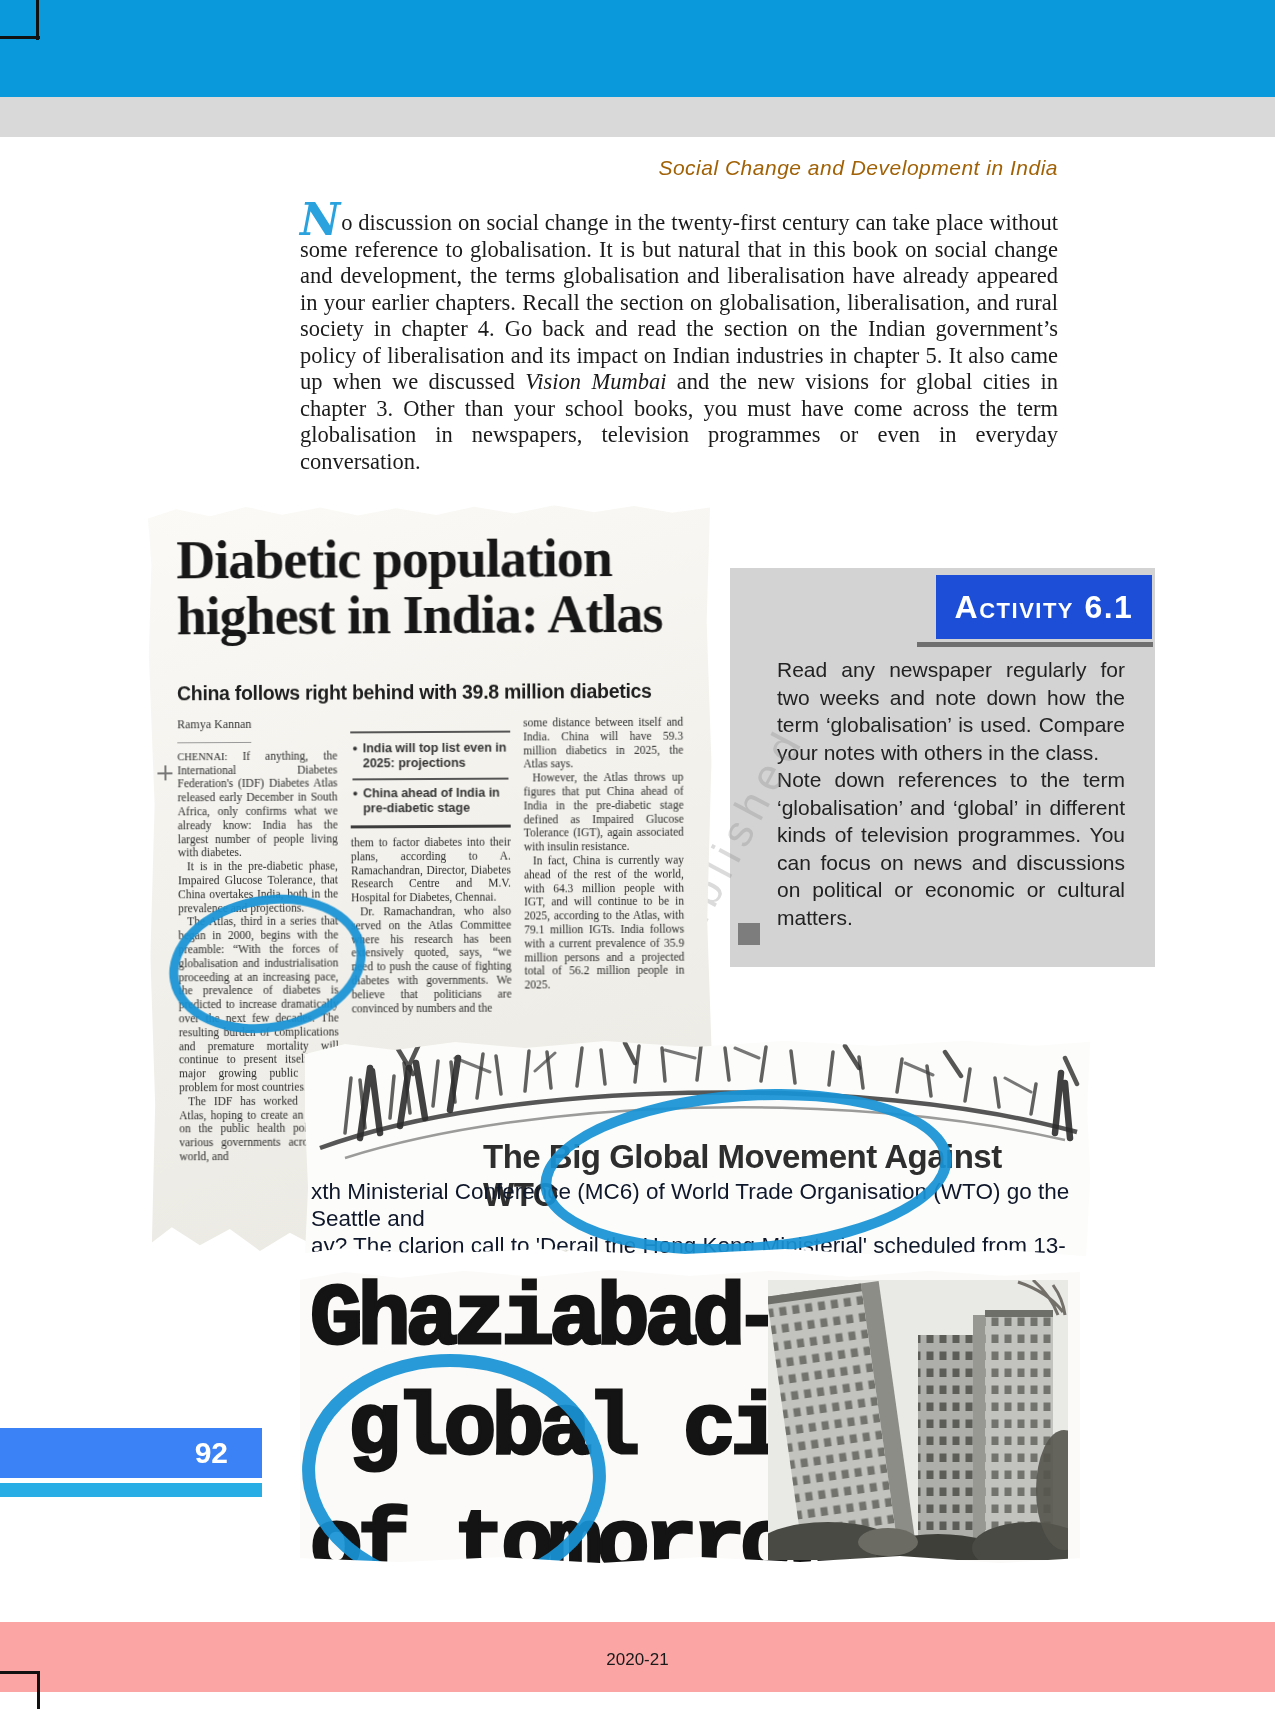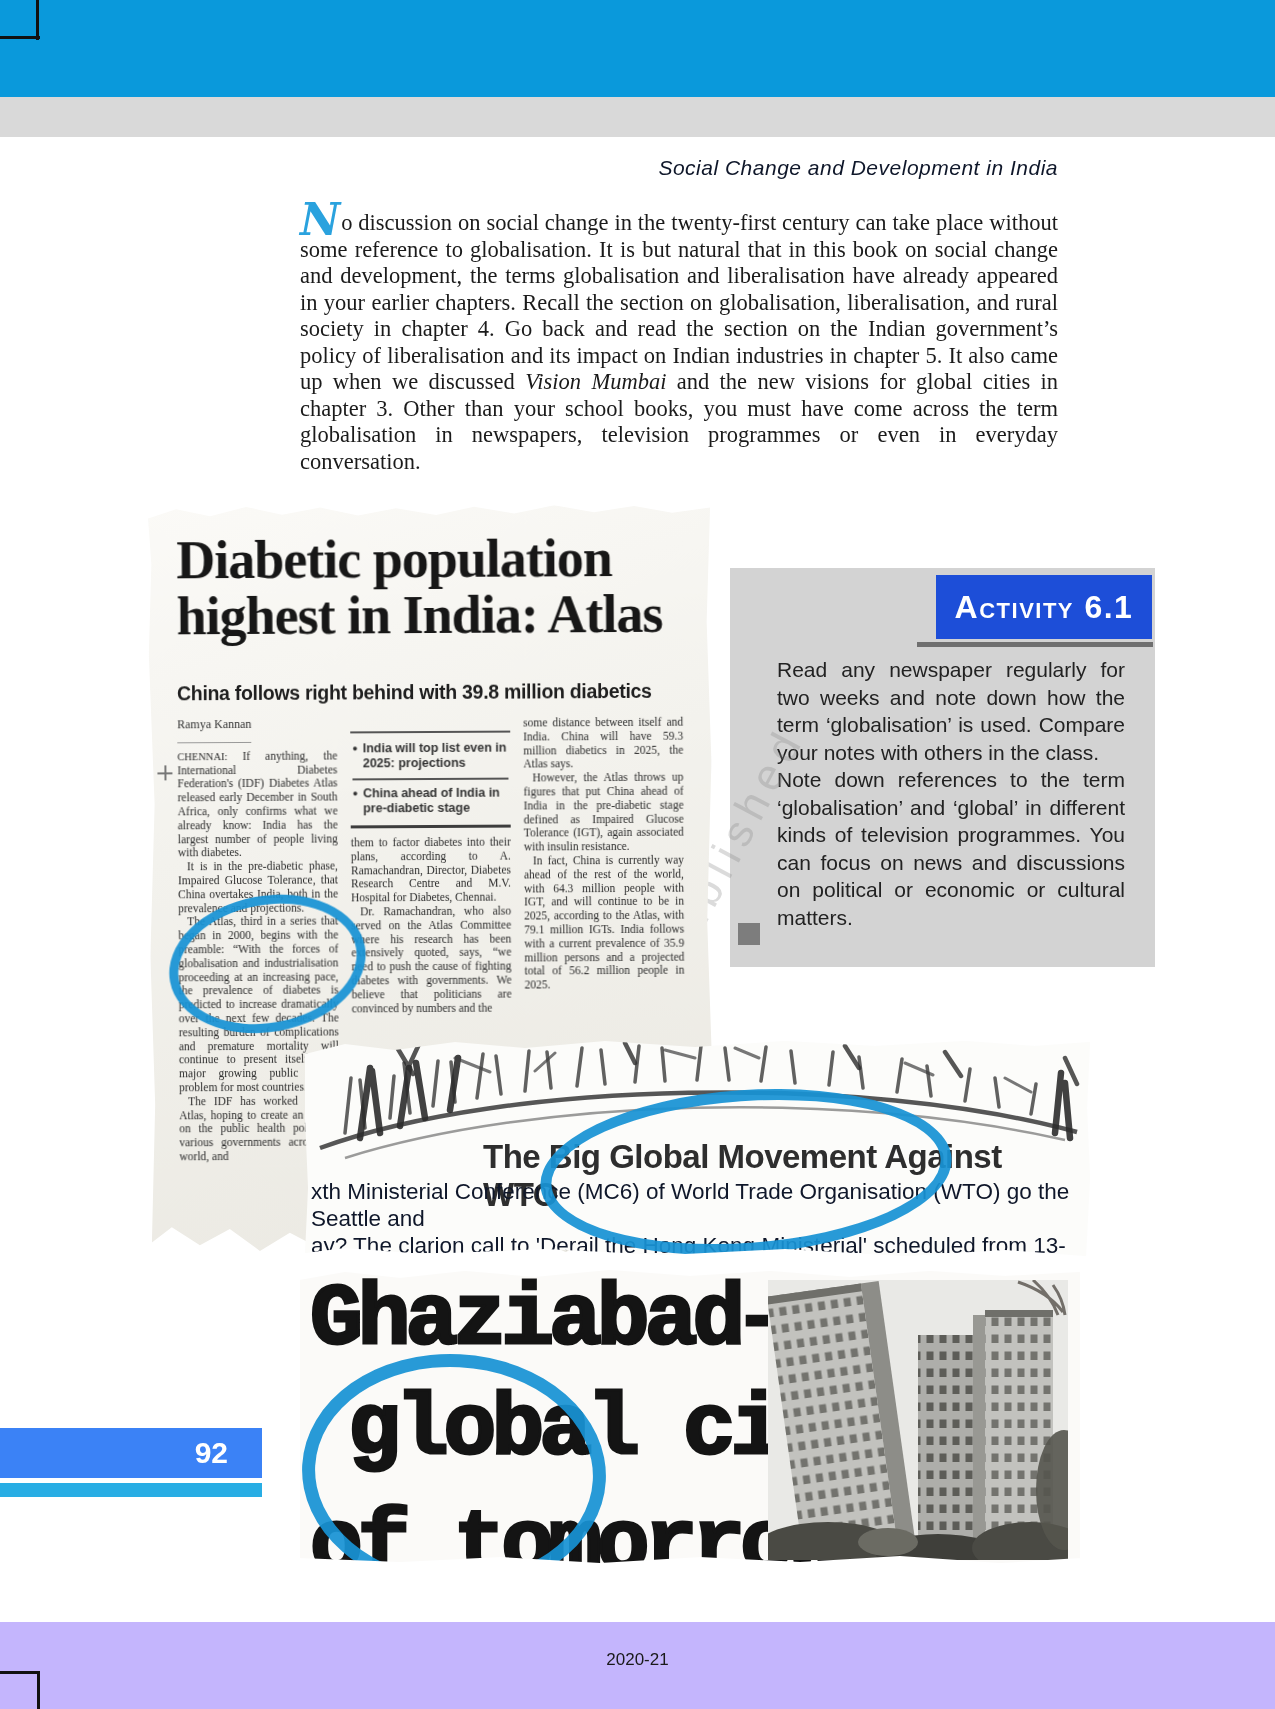--- a/index.html
+++ b/index.html
@@ -6,21 +6,21 @@
   #page{position:relative;width:1275px;height:1709px;background:#ffffff;overflow:hidden;
         font-family:"Liberation Serif", serif;}
 
   
   .top-blue{position:absolute;left:0;top:0;width:1275px;height:97px;background:#0a99db;}
   .top-gray{position:absolute;left:0;top:97px;width:1275px;height:40px;background:#d9d9d9;}
   .cropmark{position:absolute;background:#111;}
 
   
   .running-head{position:absolute;left:300px;top:156px;width:758px;text-align:right;
-    font-family:"Liberation Sans", sans-serif;font-style:italic;font-size:21px;color:#0f172a;letter-spacing:.5px;}
+    font-family:"Liberation Sans", sans-serif;font-style:italic;font-size:21px;color:#a16207;letter-spacing:.5px;}
 
   
   .intro{position:absolute;left:300px;top:210px;width:758px;font-size:22.5px;line-height:26.5px;
     text-align:justify;color:#1b1b1b;}
   .dropcap{font-family:"DejaVu Serif", serif;font-style:italic;font-weight:bold;font-size:44px;
     color:#2aa2de;line-height:0;position:relative;top:5px;margin-right:1px;}
   .ital{font-style:italic;}
 
   
   .activity{position:absolute;left:730px;top:568px;width:425px;height:399px;background:#d3d3d3;z-index:1;}
@@ -90,21 +90,21 @@
   .gz-photo{position:absolute;left:468px;top:12px;width:300px;height:280px;}
   .gz-circle{left:2px;top:86px;width:278px;height:212px;border-width:13px;transform:rotate(3deg);}
 
   
   .tab-gray{position:absolute;left:0;top:1428px;width:262px;height:50px;background:#3b82f6;z-index:6;
     color:#ffffff;font-family:"Liberation Sans", sans-serif;font-weight:bold;font-size:30px;
     display:flex;align-items:center;justify-content:flex-end;padding-right:34px;box-sizing:border-box;}
   .tab-blue{position:absolute;left:0;top:1483px;width:262px;height:14px;background:#28ade4;z-index:6;}
 
   
-  .footer{position:absolute;left:0;top:1622px;width:1275px;height:87px;background:#c4b5fd;}
+  .footer{position:absolute;left:0;top:1622px;width:1275px;height:70px;background:#fca5a5;}
   .footer-year{position:absolute;left:0;top:28px;width:1275px;text-align:center;
     font-family:"Liberation Sans", sans-serif;font-size:17px;color:#1a1a1a;}
 </style>
 </head>
 <body>
 
 <div id="page">
 
   <div class="top-blue"></div>
   <div class="top-gray"></div>

